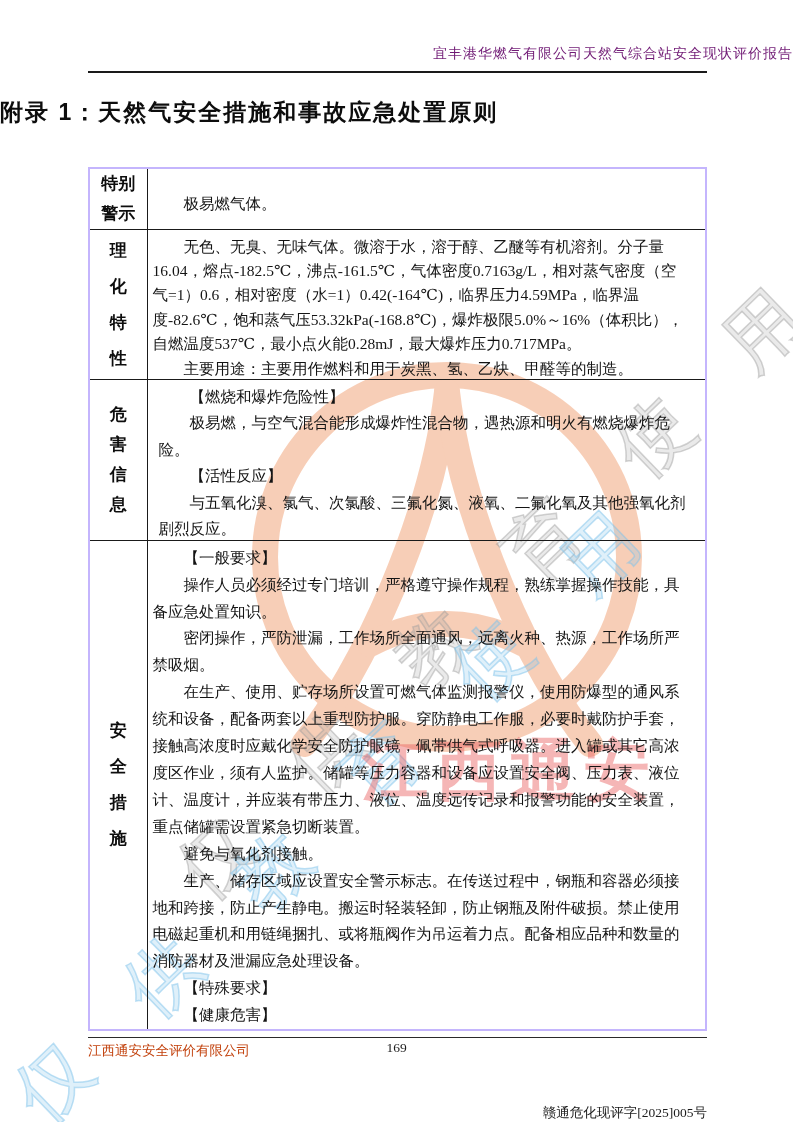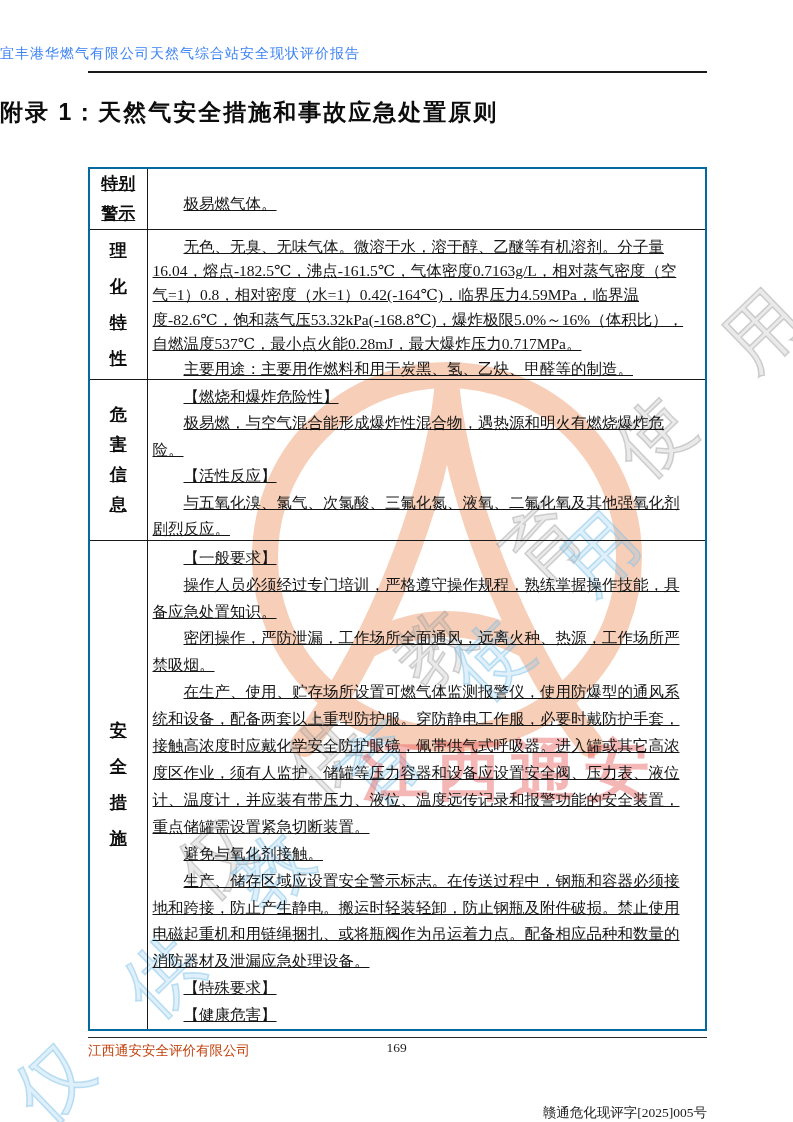--- a/index.html
+++ b/index.html
@@ -26,54 +26,53 @@
     -webkit-text-stroke:1.5px rgba(158,158,158,0.45);
   }
   #wm-diag-blue{
     left:28px;top:1058px;
     color:rgba(128,196,236,0.25);
     -webkit-text-stroke:1.5px rgba(128,196,236,0.5);
   }
   
   .page{position:absolute;inset:0;z-index:1;}
   .page-header{
-    position:absolute;top:45px;left:0;width:100%;text-align:left;
-    font-size:14px;letter-spacing:1px;color:#3b82f6;
+    position:absolute;top:45px;left:0;width:100%;text-align:right;
+    font-size:14px;letter-spacing:1px;color:#701a75;
   }
   .header-rule{
     position:absolute;top:71px;left:88px;width:619px;
     border-top:2px solid #1a1a1a;height:0;
   }
   .page-title{
     position:absolute;top:97px;left:0;width:100%;text-align:left;
     font-size:23px;font-weight:bold;letter-spacing:2px;color:#0d0d0d;
     font-family:"Liberation Sans","DejaVu Sans",sans-serif;
   }
   
   table.safety{
     position:absolute;left:88px;top:167px;width:619px;
     border-collapse:collapse;table-layout:fixed;
-    border:2px solid #0369a1;
-    text-decoration:underline;
+    border:2px solid #c4b5fd;
   }
   table.safety td{border:1.5px solid #1a1a1a;padding:0;vertical-align:middle;}
   td.label-cell{
     width:58px;text-align:center;font-weight:bold;font-size:17px;color:#0d0d0d;
     font-family:"Liberation Sans","DejaVu Sans",sans-serif;
   }
   .label-line{line-height:30px;}
   .label-line.sp{line-height:36px;}
   td.body-cell{vertical-align:top;}
   .cellclip{overflow:hidden;padding:3px 17px 0 5px;font-size:15.5px;color:#141414;}
   .cellclip p{margin:0;text-indent:2em;}
   .r1 .cellclip{padding-top:10px;}
   .r1 .cellclip p{line-height:24px;}
   .r2 .cellclip{height:143px;}
   .r2 .cellclip p{line-height:24.4px;}
-  .r3 .cellclip{height:155px;}
+  .r3 .cellclip{height:155px;margin-left:6px;}
   .r3 .cellclip p{line-height:26.4px;}
   .r4 .cellclip{height:483px;}
   .r4 .cellclip p{line-height:26.9px;}
   
   .footer-rule{
     position:absolute;top:1037px;left:88px;width:619px;
     border-top:1.5px solid #2a2a2a;height:0;
   }
   .footer-left{position:absolute;top:1042px;left:88px;font-size:13.5px;color:#c2410c;}
   .footer-page{position:absolute;top:1040px;left:0;width:100%;text-align:center;font-size:13.5px;color:#1c1c1c;}
@@ -122,21 +121,21 @@
 
       <tr class="r2" style="height:150px;">
         <td class="label-cell">
           <div class="label-line sp">理</div>
           <div class="label-line sp">化</div>
           <div class="label-line sp">特</div>
           <div class="label-line sp">性</div>
         </td>
         <td class="body-cell">
           <div class="cellclip">
-            <p>无色、无臭、无味气体。微溶于水，溶于醇、乙醚等有机溶剂。分子量16.04，熔点-182.5℃，沸点-161.5℃，气体密度0.7163g/L，相对蒸气密度（空气=1）0.8，相对密度（水=1）0.42(-164℃)，临界压力4.59MPa，临界温度-82.6℃，饱和蒸气压53.32kPa(-168.8℃)，爆炸极限5.0%～16%（体积比），自燃温度537℃，最小点火能0.28mJ，最大爆炸压力0.717MPa。</p>
+            <p>无色、无臭、无味气体。微溶于水，溶于醇、乙醚等有机溶剂。分子量16.04，熔点-182.5℃，沸点-161.5℃，气体密度0.7163g/L，相对蒸气密度（空气=1）0.6，相对密度（水=1）0.42(-164℃)，临界压力4.59MPa，临界温度-82.6℃，饱和蒸气压53.32kPa(-168.8℃)，爆炸极限5.0%～16%（体积比），自燃温度537℃，最小点火能0.28mJ，最大爆炸压力0.717MPa。</p>
             <p>主要用途：主要用作燃料和用于炭黑、氢、乙炔、甲醛等的制造。</p>
           </div>
         </td>
       </tr>
 
       <tr class="r3" style="height:161px;">
         <td class="label-cell">
           <div class="label-line">危</div>
           <div class="label-line">害</div>
           <div class="label-line">信</div>

